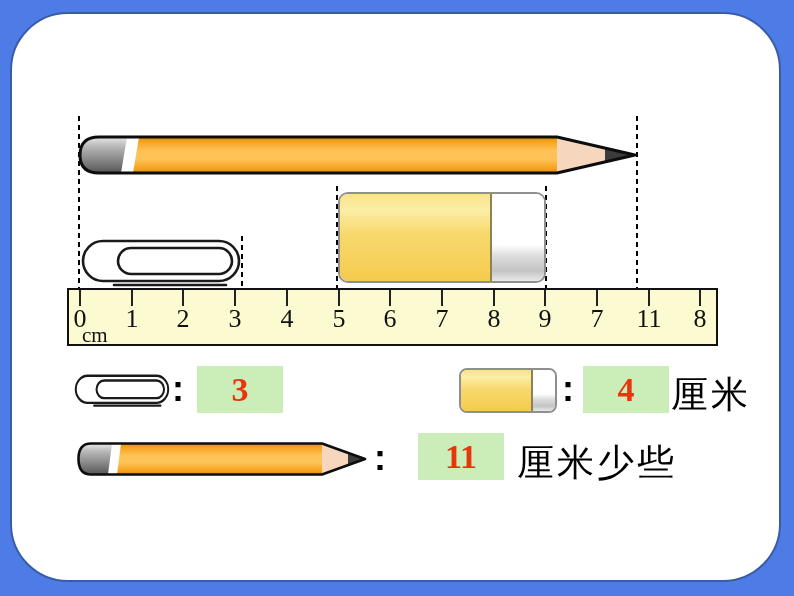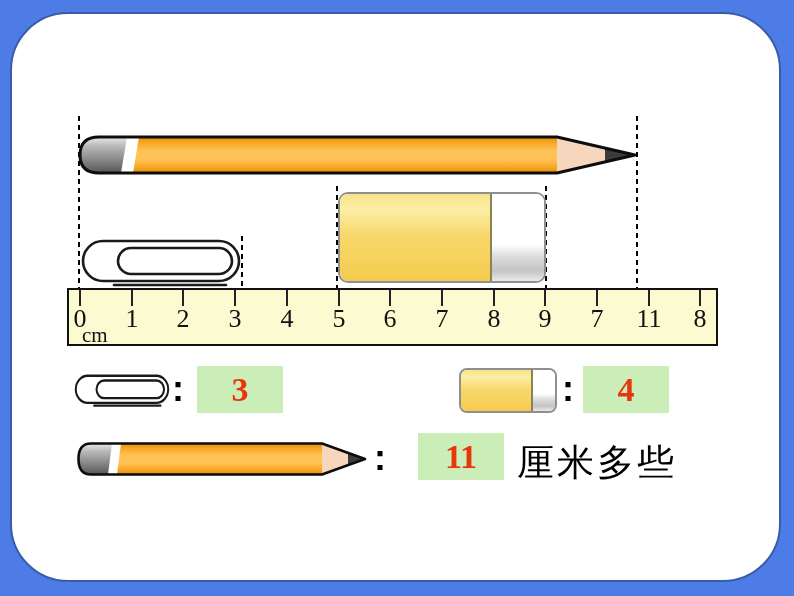--- a/index.html
+++ b/index.html
@@ -124,25 +124,26 @@
   </svg>
   <div class="colon" style="left:172px;top:368px">:</div>
   <div class="greenbox" style="left:197px;top:366px">3</div>
 
   <div class="eraser" style="left:459px;top:368px;width:98px;height:45px;border-radius:8px">
     <div class="eraser-yellow" style="width:70px"></div>
     <div class="eraser-white"></div>
   </div>
   <div class="colon" style="left:562px;top:368px">:</div>
   <div class="greenbox" style="left:583px;top:366px">4</div>
+  <div class="unit-text" style="left:671px;top:370px">厘米</div>
 
   <svg class="obj" style="left:76px;top:441px" width="292" height="36" viewBox="0 0 292 36">
     <path d="M 15 2.5 H 246 L 289 18 L 246 33.5 H 15 Q 2.5 33.5 2.5 18 Q 2.5 2.5 15 2.5 Z" fill="url(#bodyGrad)"></path>
     <path d="M 15 2.5 H 36 V 33.5 H 15 Q 2.5 33.5 2.5 18 Q 2.5 2.5 15 2.5 Z" fill="url(#capGrad)"></path>
     <polygon points="36,2.5 45,2.5 41,33.5 32,33.5" fill="#FFFFFF"></polygon>
     <polygon points="246,2.5 289,18 246,33.5" fill="#F6D7BE"></polygon>
     <polygon points="272,12 289,18 272,24" fill="#3C3C3C"></polygon>
     <path d="M 15 2.5 H 246 L 289 18 L 246 33.5 H 15 Q 2.5 33.5 2.5 18 Q 2.5 2.5 15 2.5 Z" fill="none" stroke="#0d0d0d" stroke-width="2.6" stroke-linejoin="round"></path>
   </svg>
   <div class="colon" style="left:374px;top:437px">:</div>
   <div class="greenbox" style="left:418px;top:433px">11</div>
-  <div class="unit-text" style="left:517px;top:438px">厘米多些</div>
+  <div class="unit-text" style="left:517px;top:438px">厘米少些</div>
 </div>
 
 </body></html>

